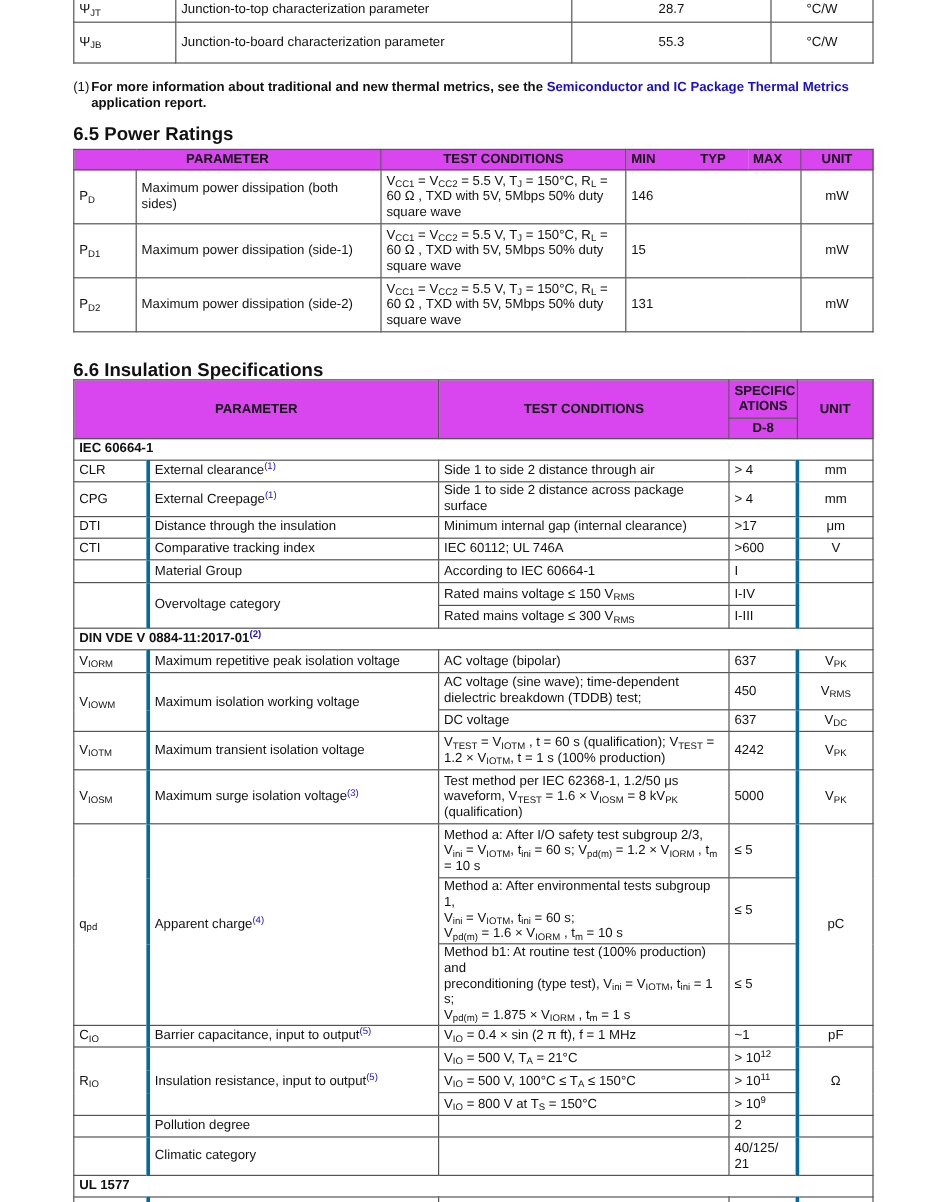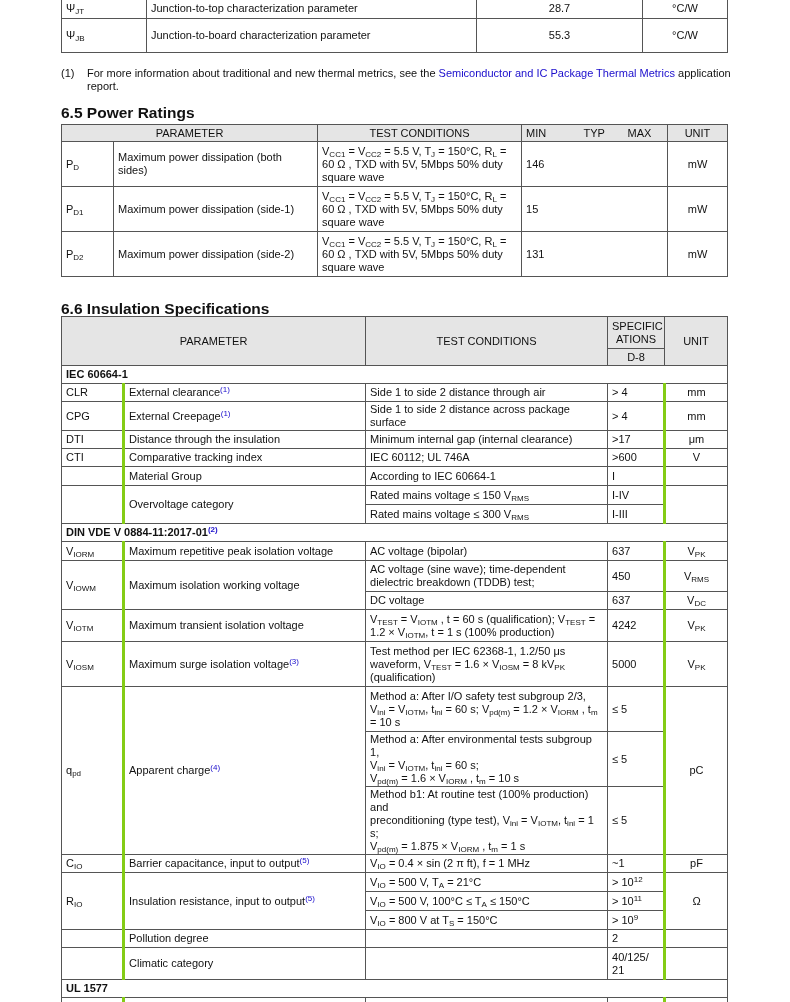--- a/index.html
+++ b/index.html
@@ -1,32 +1,32 @@
 <!DOCTYPE html>
 <html><head>
 <meta charset="utf-8">
 <style>
   html, body { margin: 0; padding: 0; background: #ffffff; }
   body { width: 790px; height: 1002px; overflow: hidden; position: relative;
          font-family: "Liberation Sans", sans-serif; font-size: 11px; color: #111; }
   table { border-collapse: collapse; position: absolute; left: 61px; table-layout: fixed; }
   td, th { border: 1px solid #555; padding: 1px 4px; vertical-align: middle; line-height: 13px; font-weight: normal; }
-  th { background: #e5e5e5; font-weight: normal; text-align: center; }
+  th { background: #d946ef; font-weight: bold; text-align: center; }
   .c { text-align: center; margin-top: 28px; }
   .r { text-align: left; }
   .bold { font-weight: bold; }
   sub { font-size: 8px; vertical-align: -2px; line-height: 0; }
   sup { font-size: 8px; vertical-align: 4px; line-height: 0; }
   .fn { color: #1a0dcc; font-size: 8px; vertical-align: 4px; line-height: 0; }
   a.link { color: #1a0dcc; text-decoration: none; }
   .h2 { position: absolute; left: 61px; font-size: 15.5px; font-weight: bold; color: #111; }
   .note { position: absolute; left: 61px; width: 670px; font-size: 11px; line-height: 13px; }
   .note .num { position: absolute; left: 0; }
-  .note .txt { margin-left: 26px; display: block; }
-  .gap { border-left: 3px solid #84cc16; }
+  .note .txt { margin-left: 15px; display: block; font-weight: bold; }
+  .gap { border-left: 3px solid #0369a1; }
 </style>
 </head>
 <body>
 
 <table style="top:-2px; width:666px;">
   <colgroup>
       <col style="width:85px">
       <col style="width:330px">
       <col style="width:166px">
       <col style="width:85px">

